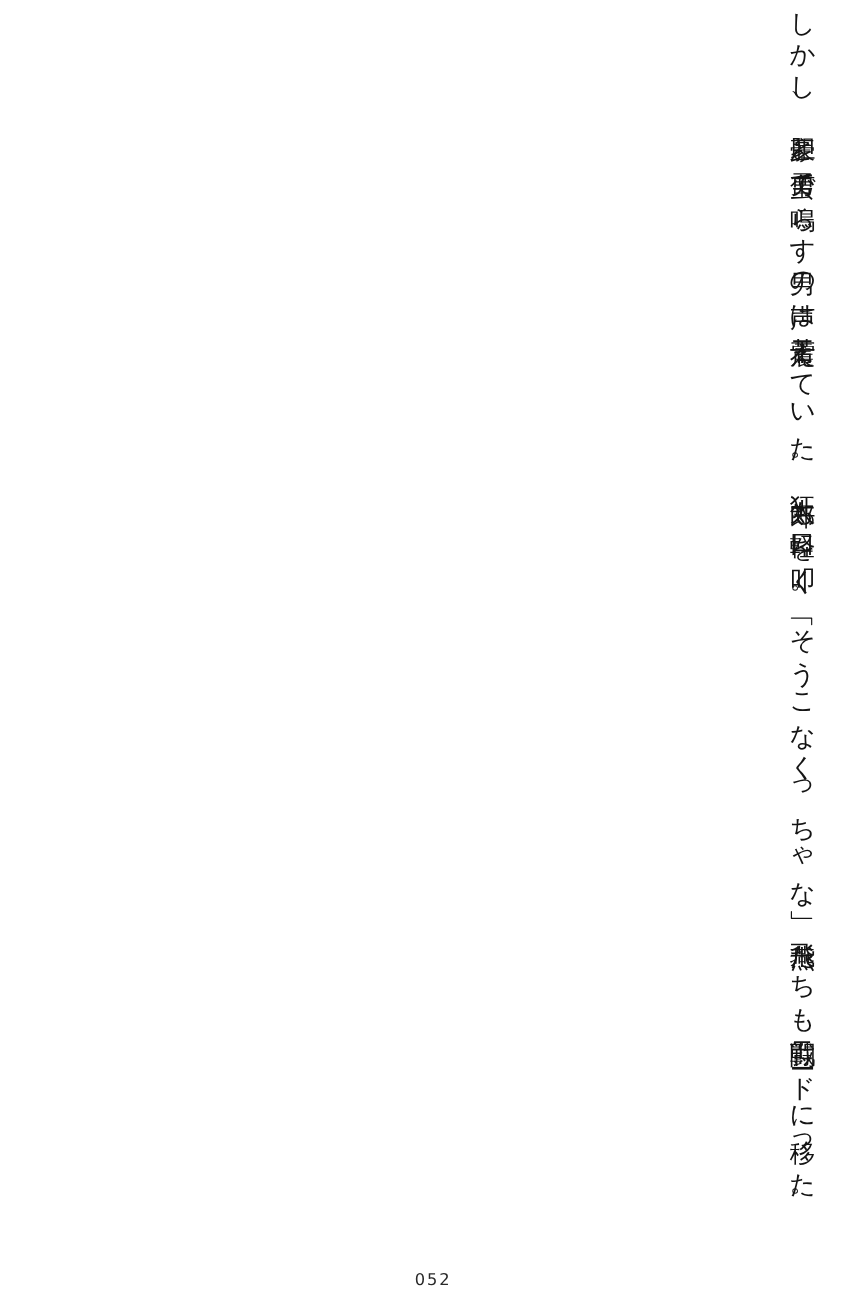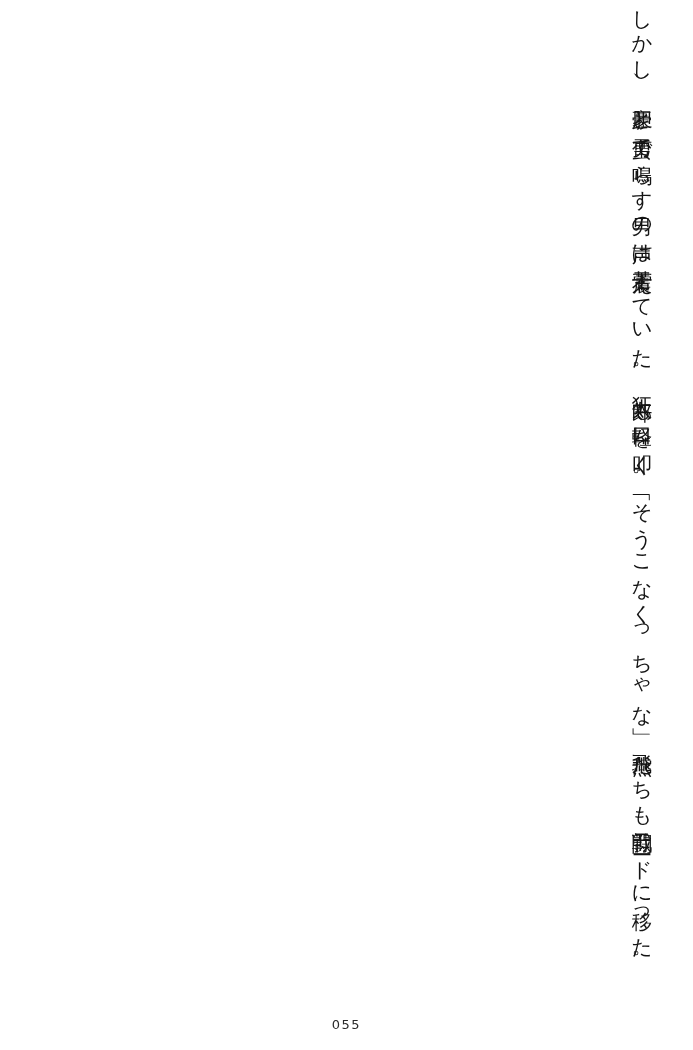--- a/index.html
+++ b/index.html
@@ -68,15 +68,15 @@
 <div class="page">
 
   <div class="text-block">
     <div class="line indent">飛燕たちも戦闘モードに移った。</div>
     <div class="line">「そうこなくっちゃな」</div>
     <div class="line">狂太郎も軽口を叩く。</div>
     <div class="line">しかし、豪胆と蛮勇で鳴らす男の声は若干震えていた。</div>
 
   </div>
 
-  <div class="page-number">055</div>
+  <div class="page-number">052</div>
 
 </div>
 
 </body></html>

